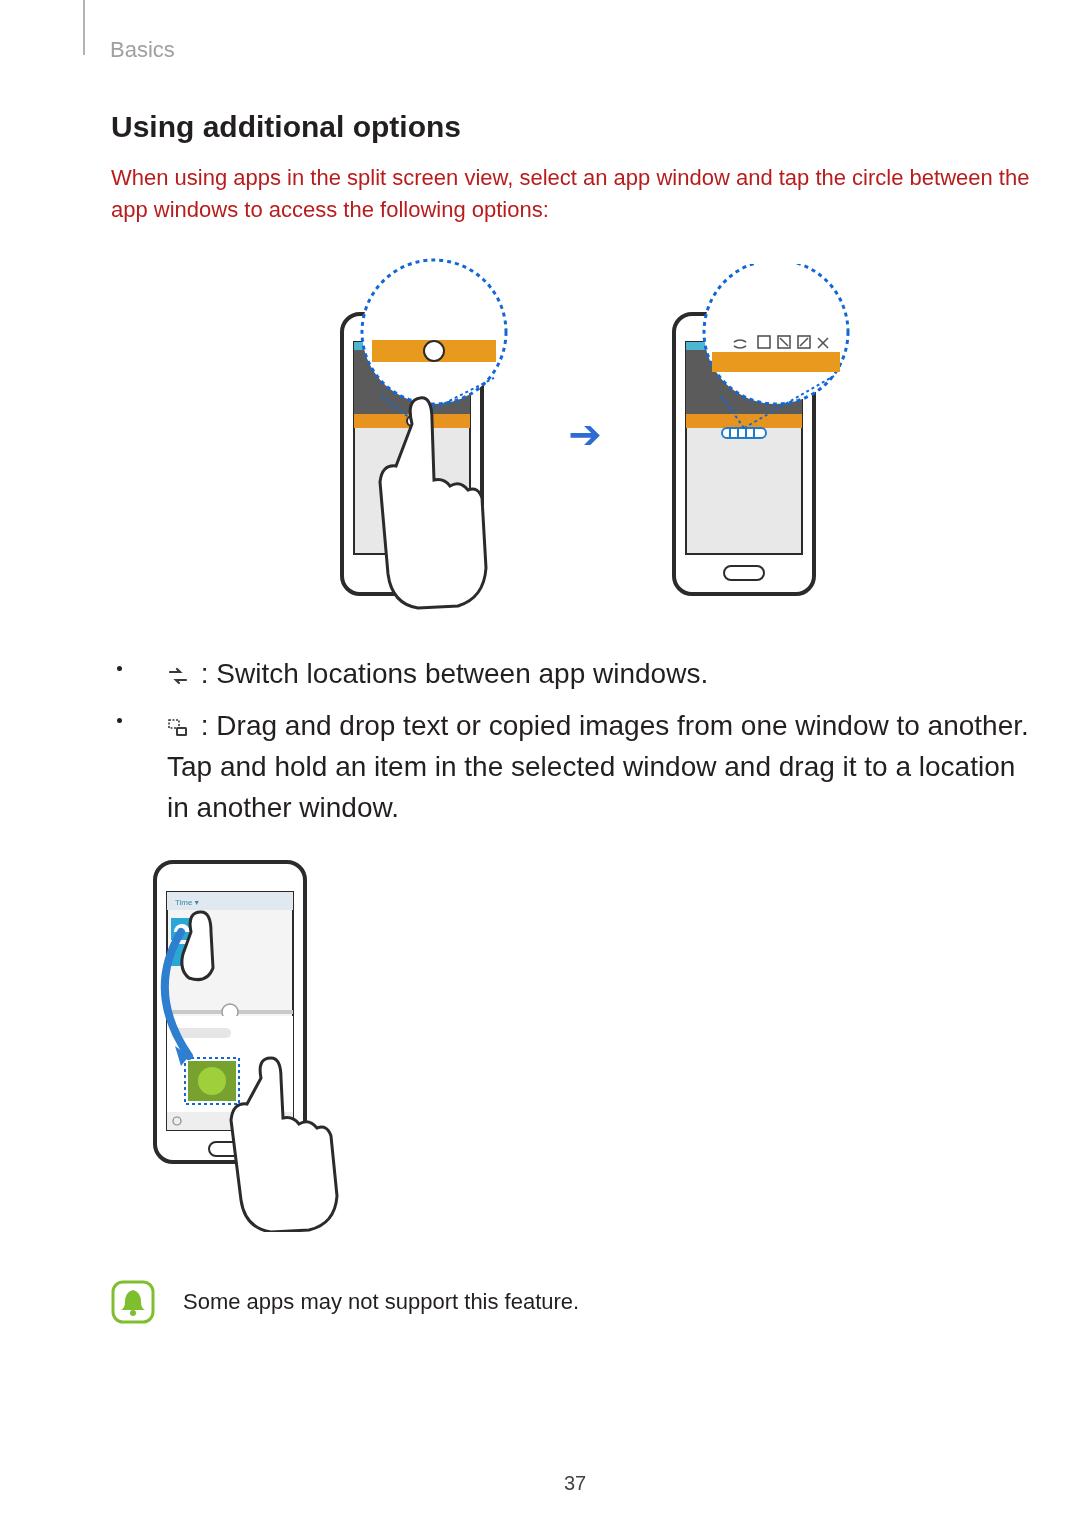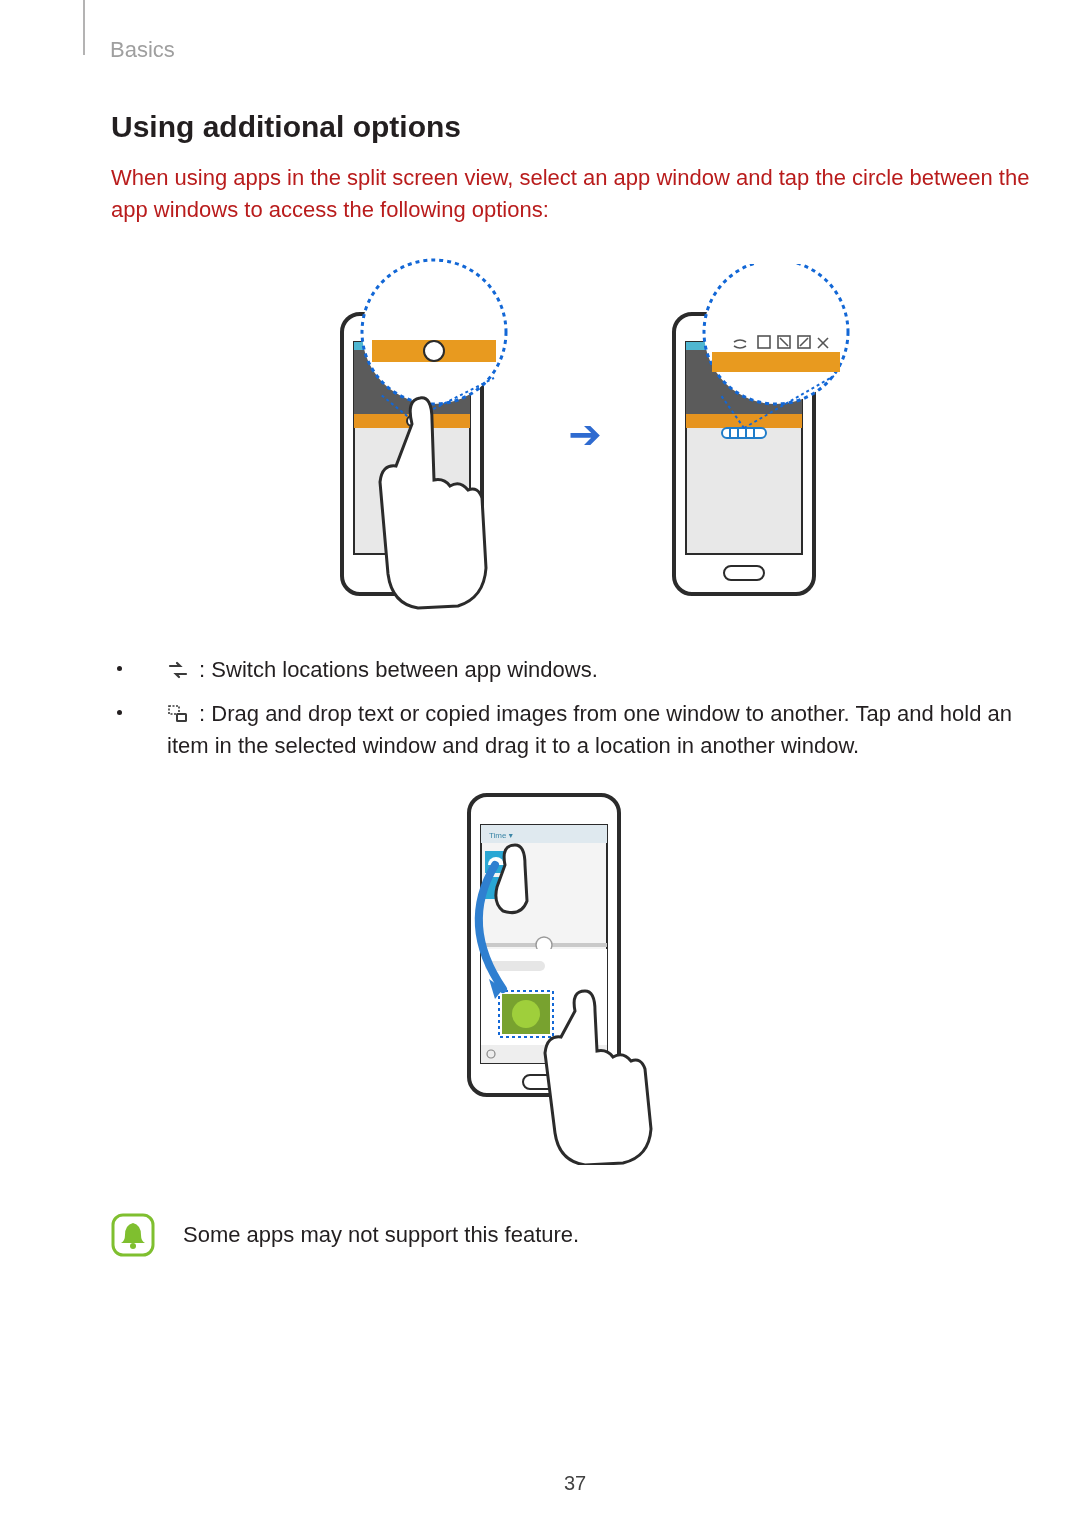--- a/index.html
+++ b/index.html
@@ -55,40 +55,39 @@
     line-height:1;
   }
   ul.bullets{
     list-style:none;
     padding:0;
     margin:0 0 24px 0;
   }
   ul.bullets li{
     position:relative;
     padding-left:56px;
-    font-size:22px;
+    font-size:28px;
     line-height:1.45;
     margin:0 0 12px 0;
   }
   ul.bullets li .dot{
     position:absolute;
     left:6px;
     top:12px;
     width:5px;height:5px;border-radius:50%;
     background:#231f20;
   }
   ul.bullets li .mini-icon{
     display:inline-block;
     width:22px;height:20px;
     vertical-align:-3px;
     margin-right:4px;
   }
   .figure-center{
     display:flex;
-    justify-content:center;
     margin:6px 0 48px 0;
   }
   .note-row{
     display:flex;
     align-items:center;
     gap:28px;
     margin-top:4px;
     text-align:center;
   }
   .note-badge{

